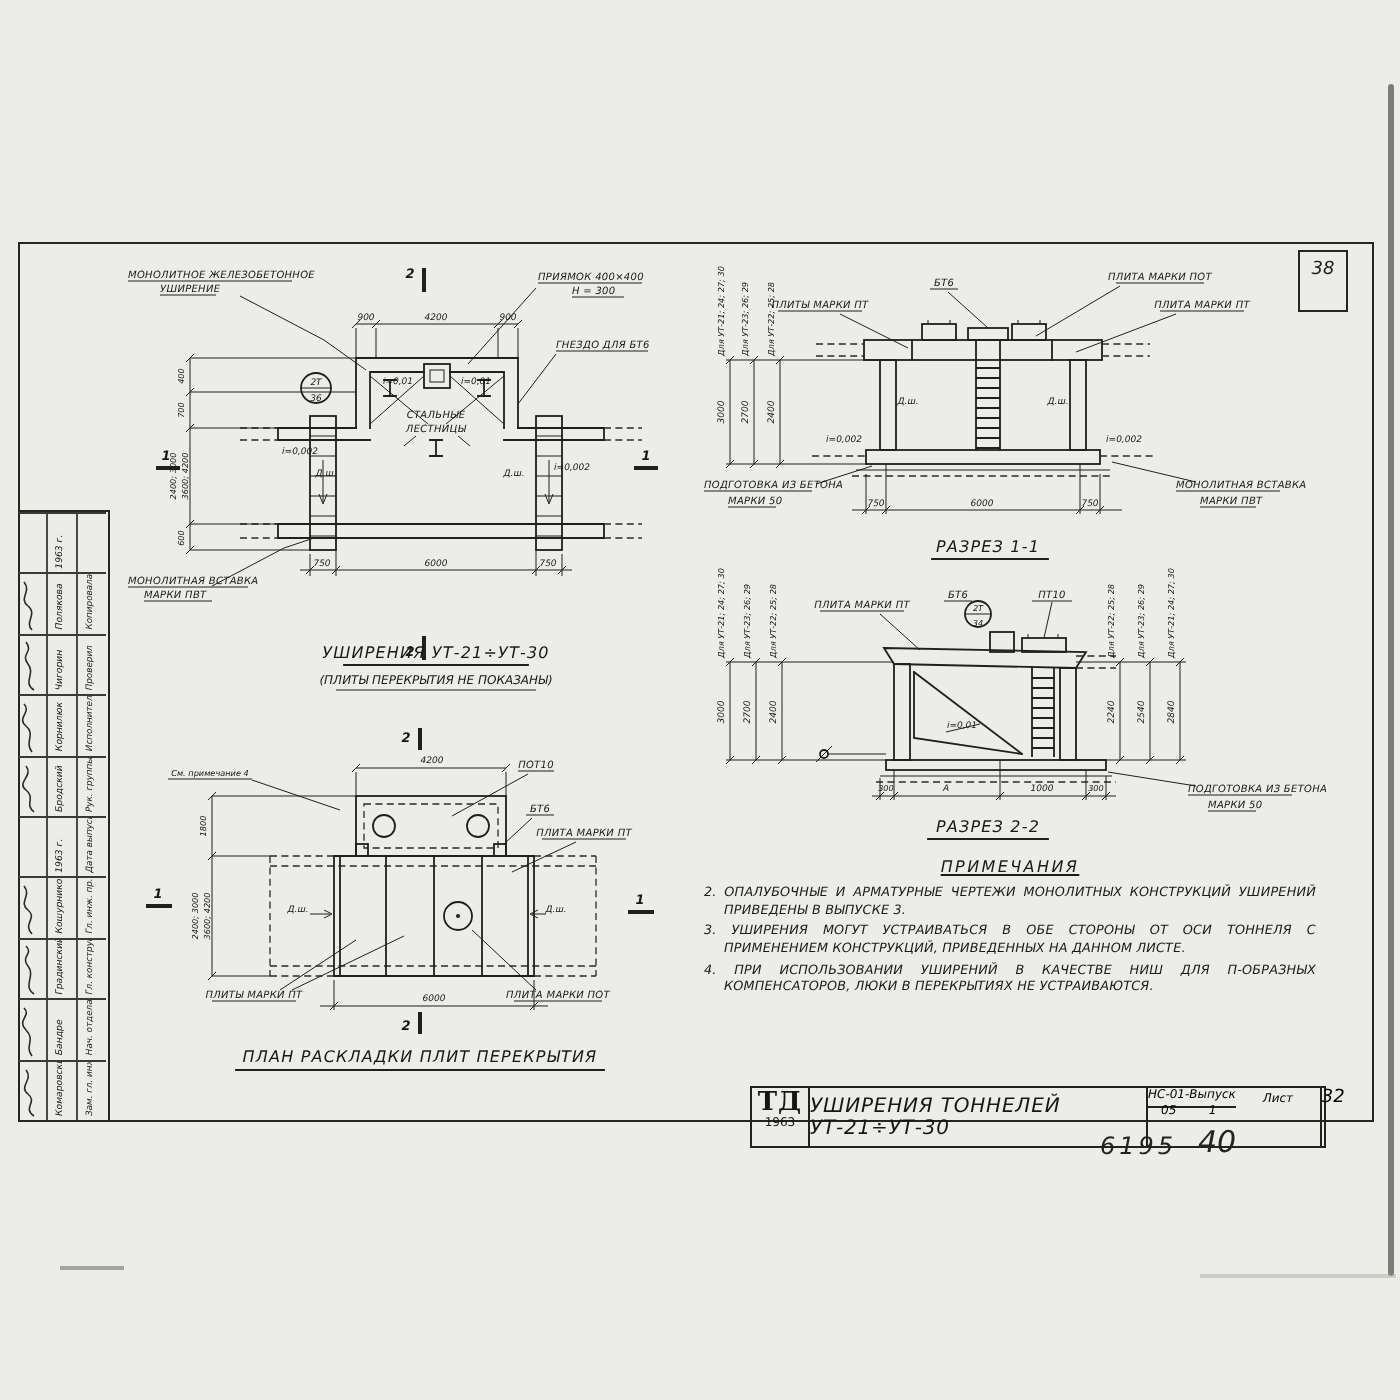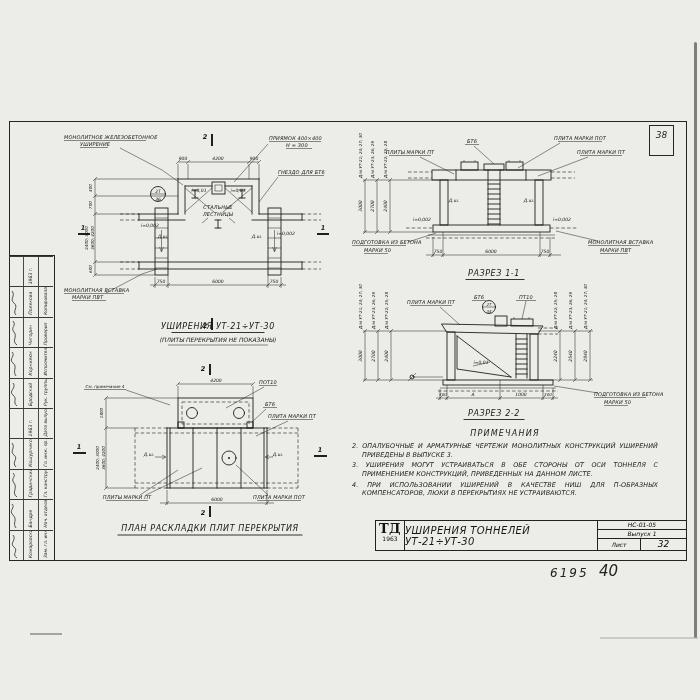--- a/index.html
+++ b/index.html
@@ -12,28 +12,28 @@
   svg .thick{stroke:#1f1f1c;fill:none;stroke-width:2}
   svg .dash{stroke:#2a2a26;fill:none;stroke-width:.65;stroke-dasharray:3.5 2.2}
   svg text{fill:#181816}
   .sl{font:italic 5px "DejaVu Sans";text-transform:uppercase;letter-spacing:.15px}
   .sd{font:italic 4.5px "DejaVu Sans"}
   .sdd{font:italic 4.1px "DejaVu Sans"}
   .st{font:italic 8px "DejaVu Sans";text-transform:uppercase;letter-spacing:.6px}
   .ss{font:italic 6px "DejaVu Sans";text-transform:uppercase}
   .sm{font:italic 6.5px "DejaVu Sans";font-weight:bold}
   .notes{position:absolute;left:352px;top:429px;width:306px;color:#1a1a18}
-  .notes-title{text-align:center;font:italic 8px "DejaVu Sans";text-transform:uppercase;letter-spacing:1.2px;margin-bottom:4px}
+  .notes-title{text-align:center;font:italic 8px "DejaVu Sans";text-transform:uppercase;text-decoration:underline;letter-spacing:1.2px;margin-bottom:4px}
   .note-item{font:italic 6.4px "DejaVu Sans";line-height:1.35;text-transform:uppercase;letter-spacing:.1px;padding-left:10px;text-indent:-10px;margin-bottom:2px;text-align:justify}
-  .tblock{position:absolute;left:375px;top:520px;width:312px;height:31px;border:1.6px solid #23231e;box-sizing:border-box;display:flex;background:rgba(255,255,255,.0)}
+  .tblock{position:absolute;left:375px;top:543px;width:288px;height:31px;border:1.6px solid #23231e;box-sizing:border-box;display:flex;background:rgba(255,255,255,.0)}
   .tb-logo{width:28px;border-right:1.2px solid #23231e;text-align:center;padding-top:1px}
   .tb-logo-td{font:bold 13px/13px "DejaVu Serif";letter-spacing:.5px;color:#141412}
   .tb-logo-yr{font:6px/7px "DejaVu Sans";color:#141412}
   .tb-title{flex:1;display:flex;align-items:center;justify-content:center;font:italic 10px "DejaVu Sans";text-transform:uppercase;letter-spacing:.4px;color:#161614}
-  .tb-right{width:88px;border-left:1.2px solid #23231e;display:flex;flex-direction:column}
+  .tb-right{width:88px;border-left:1.2px solid #23231e;display:flex;flex-direction:row}
   .tb-r1,.tb-r2{height:9px;border-bottom:1px solid #23231e;font:italic 6px/8px "DejaVu Sans";text-align:center}
   .tb-r3{flex:1;display:flex}
   .tb-r3a{width:42px;border-right:1px solid #23231e;font:italic 6px/11px "DejaVu Sans";text-align:center}
   .tb-r3b{flex:1;font:italic 9px/11px "DejaVu Sans";text-align:center}
   .footer7223{position:absolute;left:550px;top:566px;font:italic 12px "DejaVu Sans";letter-spacing:2px;color:#23231f}
   .footer40{position:absolute;left:599px;top:562px;font:italic 15px "DejaVu Sans";color:#23231f}
   .stamp{position:absolute;left:9px;top:255px;width:46px;height:306px;border-top:1.1px solid #26261f;border-right:1.1px solid #26261f;box-sizing:border-box}
   .stamp-rot{position:absolute;left:0;top:304px;width:304px;height:44px;transform:rotate(-90deg);transform-origin:top left;display:flex}
   .stamp-cell{flex:1;border-right:.9px solid #3a3a34;display:flex;flex-direction:column;overflow:hidden}
   .stamp-sig{height:14px;border-bottom:.7px solid #4a4a42}

